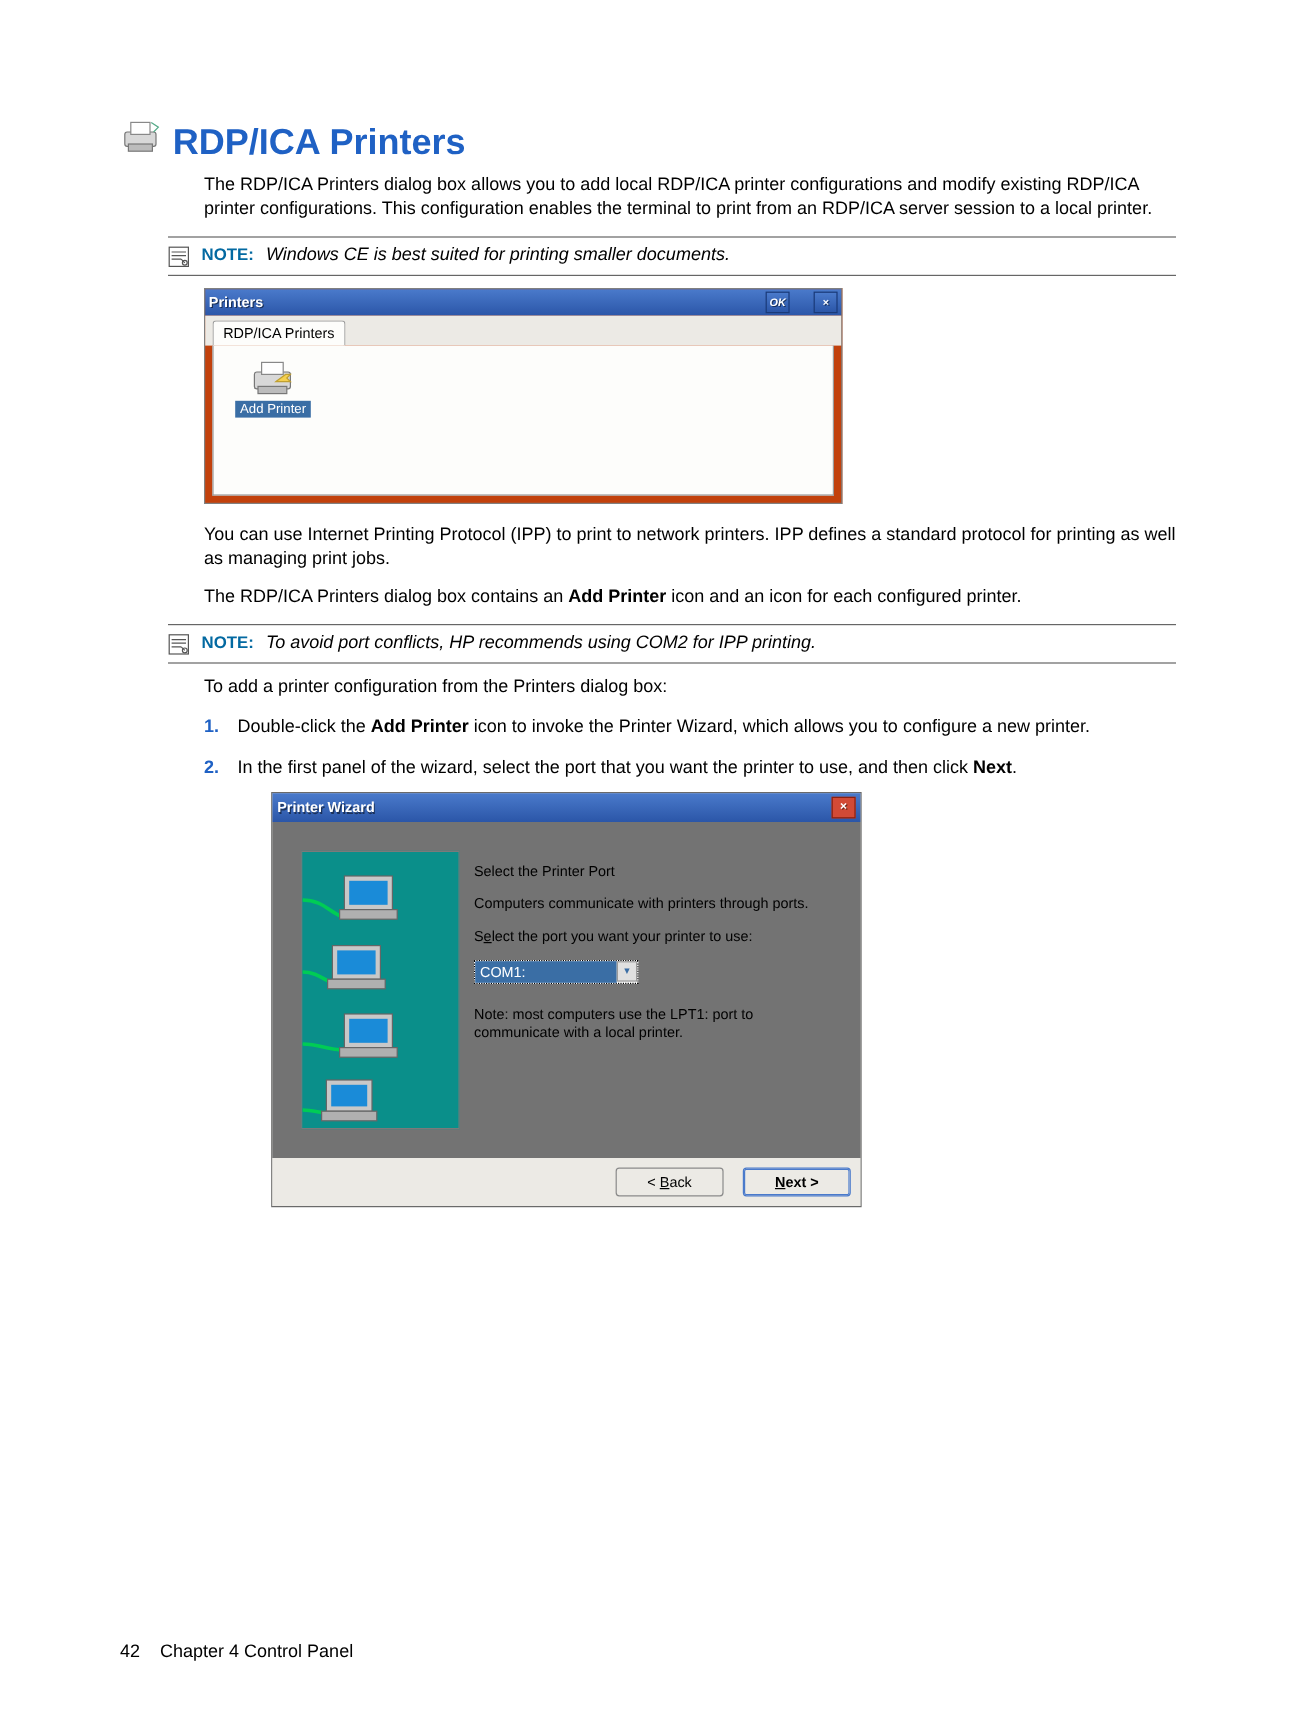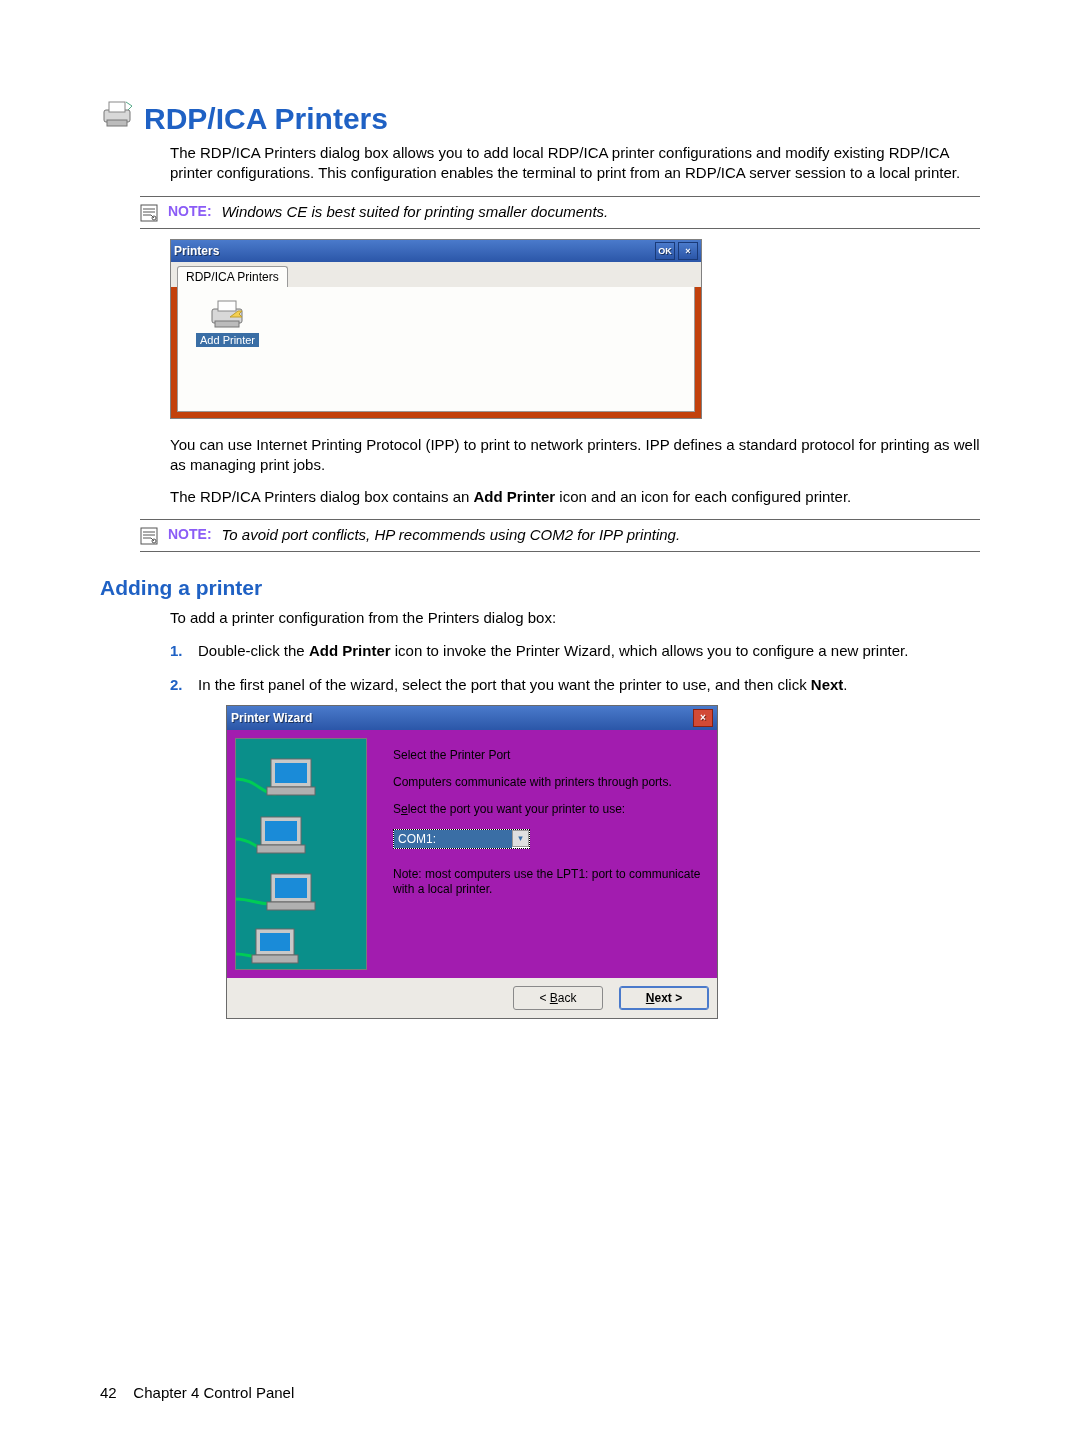--- a/index.html
+++ b/index.html
@@ -59,21 +59,21 @@
     gap: 10px;
     padding: 4px 0;
   }
   .note-icon {
     flex: 0 0 auto;
     width: 18px;
     height: 18px;
     margin-top: 1px;
   }
   .note-label {
-    color: #8b5cf6;
+    color: #0369a1;
     font-weight: bold;
     font-size: 14px;
     flex: 0 0 auto;
   }
   .note-text {
     font-size: 15px;
     font-style: italic;
   }
 
   
@@ -111,21 +111,21 @@
     background: linear-gradient(#4a7acb, #2b56a8);
     color: #ffffff;
     display: flex;
     align-items: center;
     justify-content: space-between;
     padding: 2px 3px;
     font-weight: bold;
     font-size: 12px;
     text-shadow: 1px 1px 0 #00000080;
   }
-  .dlg1 .titlebar .controls { display: flex; gap: 3px; }
+  .dlg1 .titlebar .controls { display: flex; gap: 20px; font-style: italic; }
   .dlg1 .tb-btn {
     width: 18px; height: 16px;
     background: linear-gradient(#4a7acb, #2b56a8);
     border: 1px solid #1a3a78;
     color: #fff;
     font-size: 9px;
     display: flex; align-items: center; justify-content: center;
     font-weight: bold;
     cursor: pointer;
   }
@@ -190,23 +190,23 @@
     background: #d24a36;
     border: 1px solid #8a2010;
     color: #fff;
     font-size: 10px;
     display: flex; align-items: center; justify-content: center;
     font-weight: bold;
     cursor: pointer;
   }
   .dlg2 .body {
     display: flex;
-    padding: 8px;
-    gap: 22px;
-    background: #a21caf;
+    padding: 24px;
+    gap: 8px;
+    background: #737373;
   }
   .dlg2 .sidepanel {
     width: 130px;
     height: 230px;
     background: #0a8f8a;
     border: 1px solid #7a7a7a;
     position: relative;
   }
   .dlg2 .sidepanel svg { width: 100%; height: 100%; }
   .dlg2 .formarea {
@@ -259,21 +259,21 @@
   .dlg2 .btn.primary {
     font-weight: bold;
     border: 1px solid #4a7acb;
     box-shadow: 0 0 0 1px #4a7acb inset;
   }
   .dlg2 .btn .ul { text-decoration: underline; }
 
   
   .footer {
     position: absolute;
-    bottom: 36px;
+    bottom: 52px;
     left: 100px;
     font-size: 15px;
   }
 </style>
 </head>
 <body>
 
 <div class="page">
 
   <h1 class="section-title">
@@ -349,21 +349,20 @@
             <path d="M11 11l3 3" stroke="#555"></path>
             <circle cx="14" cy="14" r="2" fill="none" stroke="#555"></circle>
           </svg>
       </span>
       <span class="note-label">NOTE:</span>
       <span class="note-text">To avoid port conflicts, HP recommends using COM2 for IPP printing.</span>
     </div>
     <hr class="note-rule">
   </div>
 
-  <h2 class="subheading">Adding a printer</h2>
 
   <p class="body-text">To add a printer configuration from the Printers dialog box:</p>
 
   <ol class="steps">
     <li>
       <span>Double-click the </span><b>Add Printer</b><span> icon to invoke the Printer Wizard, which allows you to configure a new printer.</span>
     </li>
     <li>
       <span>In the first panel of the wizard, select the port that you want the printer to use, and then click </span><b>Next</b><span>.</span>
 

